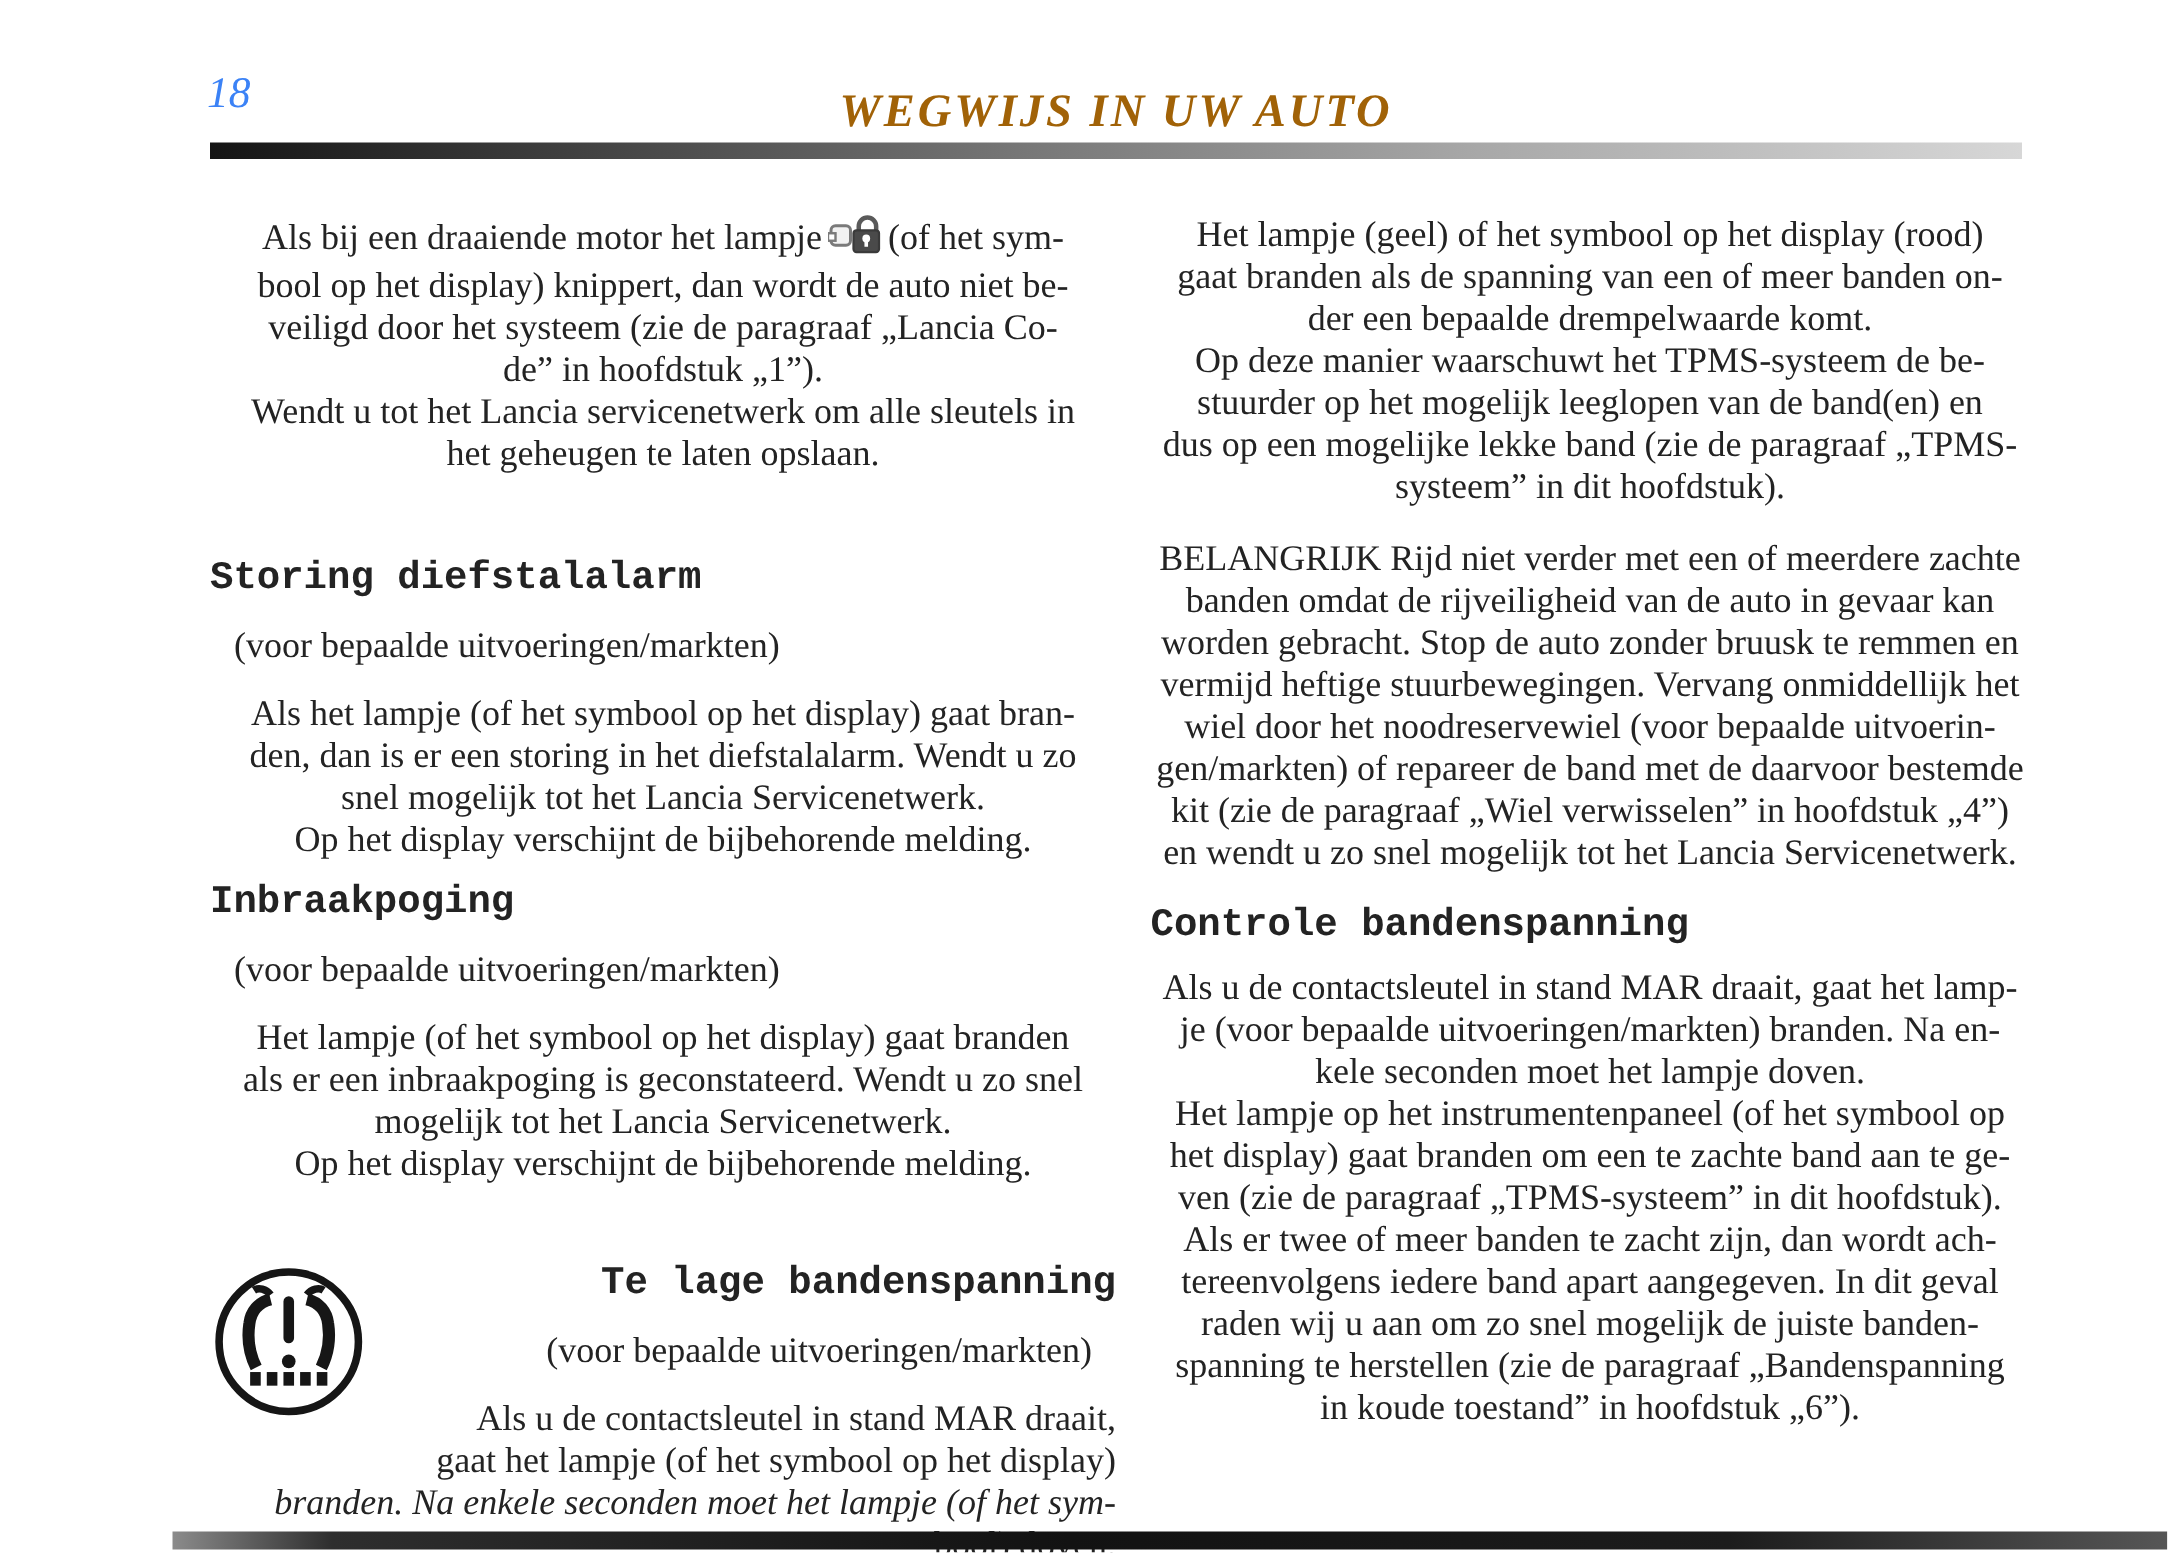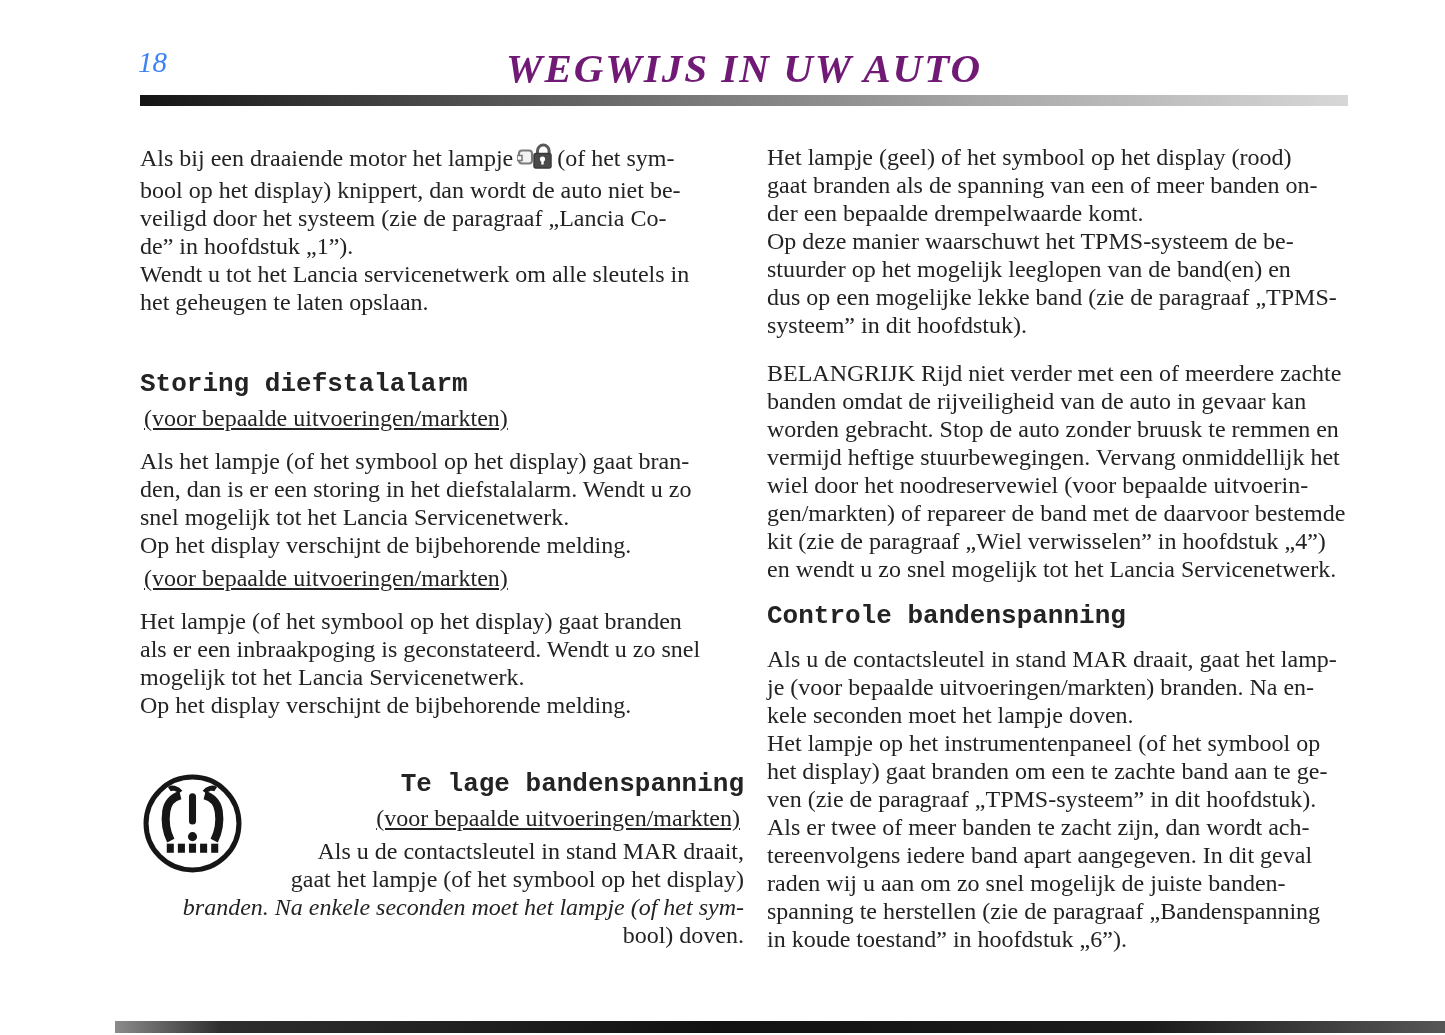--- a/index.html
+++ b/index.html
@@ -4,37 +4,37 @@
 <style>
   html,body{margin:0;padding:0;background:#ffffff;}
   .page{
     position:relative;width:1445px;height:1035px;background:#ffffff;overflow:hidden;
     font-family:"Liberation Serif","DejaVu Serif",serif;color:#232323;
   }
   .page-number{
     position:absolute;left:138px;top:46px;font-size:29px;font-style:italic;color:#3b82f6;
   }
   .header-title{
-    position:absolute;left:140px;width:1208px;top:44px;text-align:center;
-    font-size:41px;font-style:italic;font-weight:bold;letter-spacing:2px;color:#701a75;
+    position:absolute;left:140px;width:1208px;top:56px;text-align:center;
+    font-size:31px;font-style:italic;font-weight:bold;letter-spacing:2px;color:#a16207;
   }
   .top-rule{
     position:absolute;left:140px;top:95px;width:1208px;height:11px;
     background:linear-gradient(90deg,#141414 0%,#3c3c3c 18%,#777 45%,#a8a8a8 70%,#d7d7d7 100%);
   }
   .bottom-rule{
     position:absolute;left:115px;top:1021px;width:1330px;height:12px;
     background:linear-gradient(90deg,#8b8b8b 0%,#2e2e2e 8%,#121212 45%,#1c1c1c 78%,#565656 100%);
   }
   .col{position:absolute;top:143px;font-size:24px;line-height:28px;}
   .col-left{left:140px;width:604px;}
   .col-right{left:767px;width:586px;}
-  .body-text{white-space:pre-line;margin:0;}
+  .body-text{white-space:pre-line;margin:0;text-align:center;}
   .sec-heading{font-size:26px;font-weight:bold;line-height:30px;margin:0;font-family:Liberation Mono, monospace;}
-  .sec-sub{font-size:24px;line-height:30px;margin:4px;text-decoration:underline;}
+  .sec-sub{font-size:24px;line-height:30px;margin:16px;}
   .mt-s1{margin-top:25px;}
   .mt-body{margin-top:14px;}
   .mt-s2{margin-top:12px;}
   .mt-p2{margin-top:20px;}
   .mt-h3{margin-top:18px;}
   .mt-tpms{margin-top:50px;}
   .inline-icon{display:inline-block;vertical-align:-4px;margin:0 4px;}
   .tpms-block{overflow:visible;text-align:right;}
   .tpms-icon-wrap{float:left;width:105px;height:105px;margin:2px 12px 11px 0;}
   .tpms-line{line-height:28px;}
@@ -66,20 +66,21 @@
 het geheugen te laten opslaan.</span>
     </p>
 
     <h3 class="sec-heading mt-s1">Storing diefstalalarm</h3>
     <p class="sec-sub">(voor bepaalde uitvoeringen/markten)</p>
     <p class="body-text mt-body">Als het lampje (of het symbool op het display) gaat bran-
 den, dan is er een storing in het diefstalalarm. Wendt u zo
 snel mogelijk tot het Lancia Servicenetwerk.
 Op het display verschijnt de bijbehorende melding.</p>
 
+    <h3 class="sec-heading mt-s2">Inbraakpoging</h3>
     <p class="sec-sub">(voor bepaalde uitvoeringen/markten)</p>
     <p class="body-text mt-body">Het lampje (of het symbool op het display) gaat branden
 als er een inbraakpoging is geconstateerd. Wendt u zo snel
 mogelijk tot het Lancia Servicenetwerk.
 Op het display verschijnt de bijbehorende melding.</p>
 
     <div class="tpms-block mt-tpms">
       <span class="tpms-icon-wrap">
         <svg width="105" height="105" viewBox="-52 -52 104 104">
           <circle cx="0" cy="0" r="46" fill="none" stroke="#161616" stroke-width="5"></circle>

